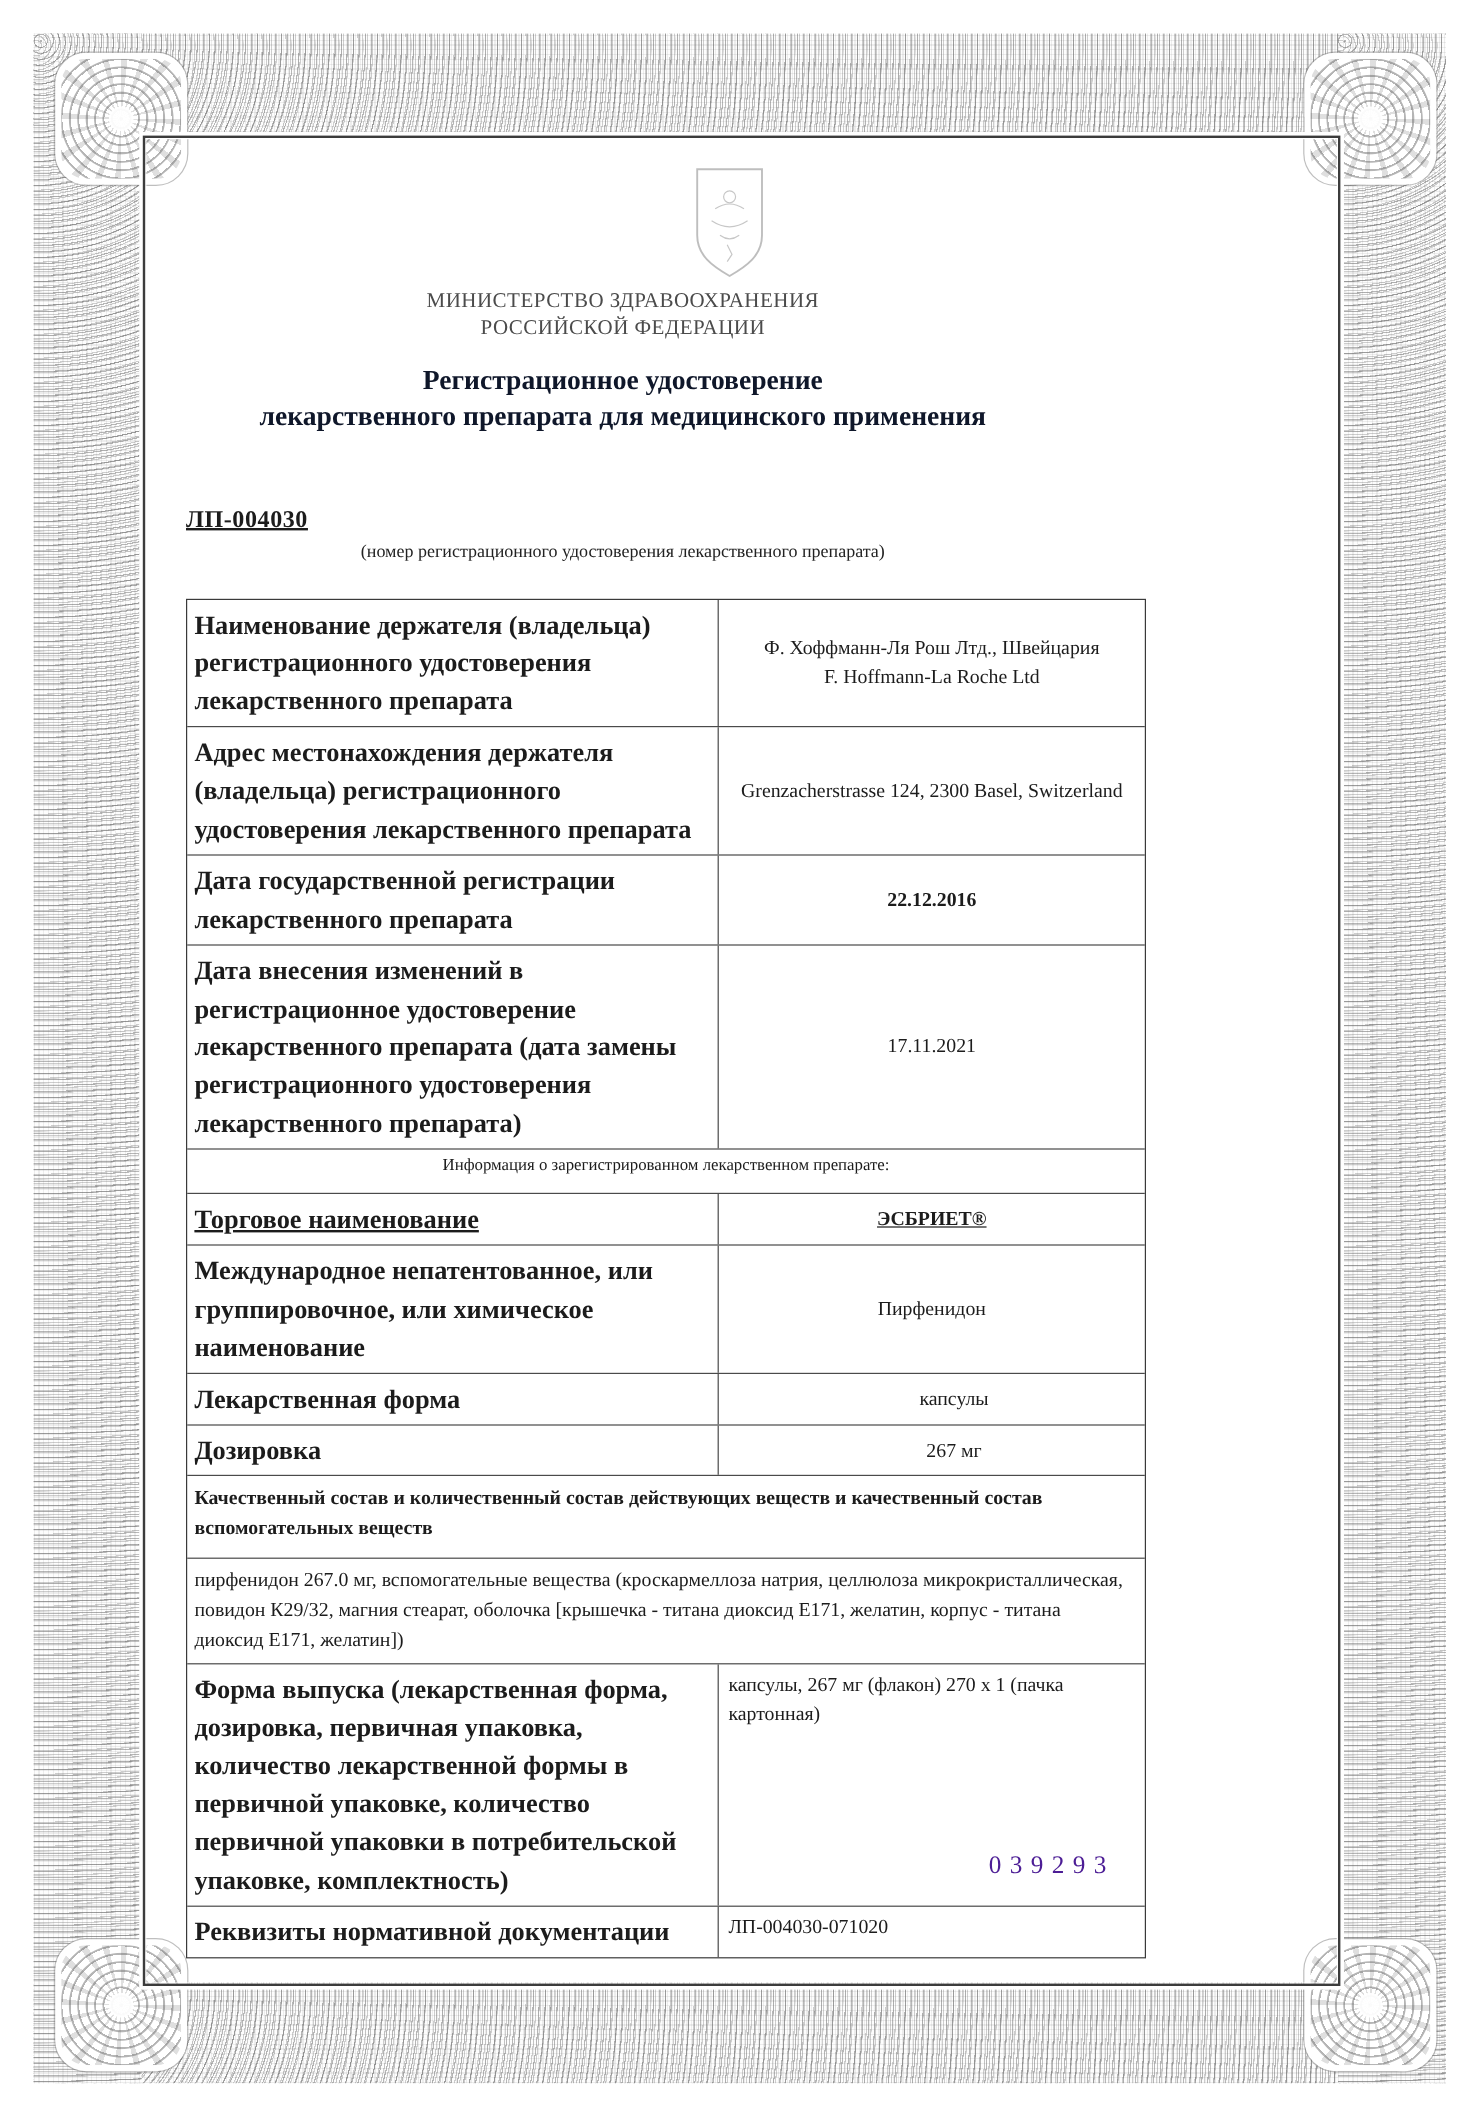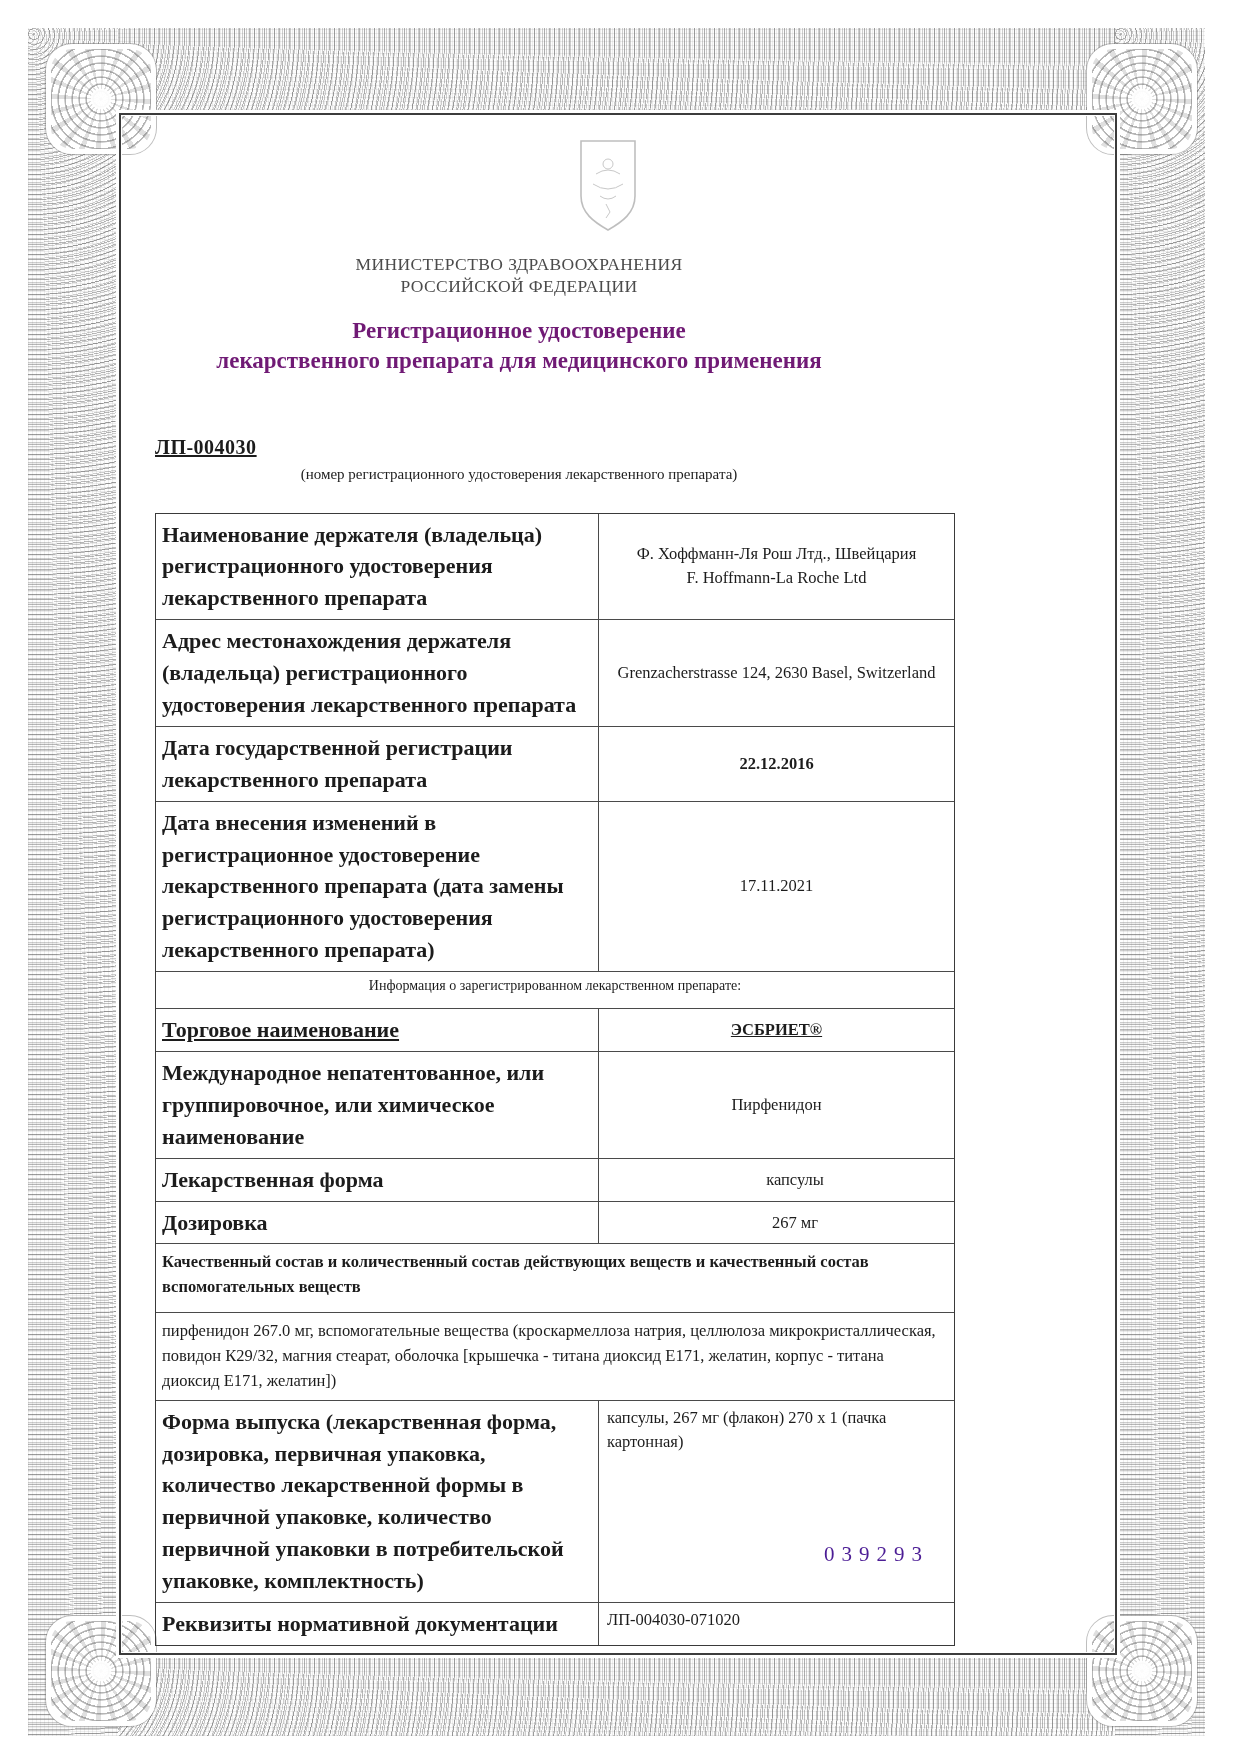--- a/index.html
+++ b/index.html
@@ -41,29 +41,29 @@
   .corner-br{left:1087px;top:1616px;}
   .inner-frame{
     position:absolute;left:119px;top:113px;width:994px;height:1538px;
     border:2px solid #3c3c3c;
     box-shadow:0 0 0 3px #ffffff, inset 0 0 0 1px #ffffff;
     pointer-events:none;
   }
   
   .emblem{position:absolute;left:576px;top:138px;width:64px;height:96px;opacity:.55;}
   
-  .content{position:absolute;left:155px;top:14px;width:728px;}
+  .content{position:absolute;left:155px;top:0;width:728px;}
   .ministry{
     margin:240px 0 0 0;text-align:center;
     font-size:17.5px;line-height:1.25;letter-spacing:.4px;
     color:#4b4b4b;font-weight:400;
   }
   .doc-title{
     margin:18px 0 0 0;text-align:center;
-    font-size:23px;line-height:1.3;font-weight:700;color:#701a75;
+    font-size:23px;line-height:1.3;font-weight:700;color:#0f172a;
   }
   .reg-number{
     margin:60px 0 0 0;text-align:left;
     font-size:20px;font-weight:700;text-decoration:underline;letter-spacing:.5px;
   }
   .reg-caption{margin:7px 0 0 0;text-align:center;font-size:15px;color:#222;}
   
   .doc-table{margin-top:30px;border:1.7px solid #3a3a3a;width:800px;box-sizing:border-box;}
   .t-row{display:grid;grid-template-columns:443px 1fr;border-top:1.4px solid #4a4a4a;}
   .t-row:first-child{border-top:none;}
@@ -145,21 +145,21 @@
     <div class="doc-table">
 
       <div class="t-row mh88">
         <div class="t-label">Наименование держателя (владельца) регистрационного удостоверения лекарственного препарата</div>
         <div class="t-value">Ф. Хоффманн-Ля Рош Лтд., Швейцария
 F. Hoffmann-La Roche Ltd</div>
       </div>
 
       <div class="t-row mh84">
         <div class="t-label">Адрес местонахождения держателя (владельца) регистрационного удостоверения лекарственного препарата</div>
-        <div class="t-value">Grenzacherstrasse 124, 2630 Basel, Switzerland</div>
+        <div class="t-value">Grenzacherstrasse 124, 2300 Basel, Switzerland</div>
       </div>
 
       <div class="t-row mh60">
         <div class="t-label">Дата государственной регистрации лекарственного препарата</div>
         <div class="t-value v-bold">22.12.2016</div>
       </div>
 
 
       <div class="t-row mh104">
         <div class="t-label">Дата внесения изменений в регистрационное удостоверение лекарственного препарата (дата замены регистрационного удостоверения лекарственного препарата)</div>

